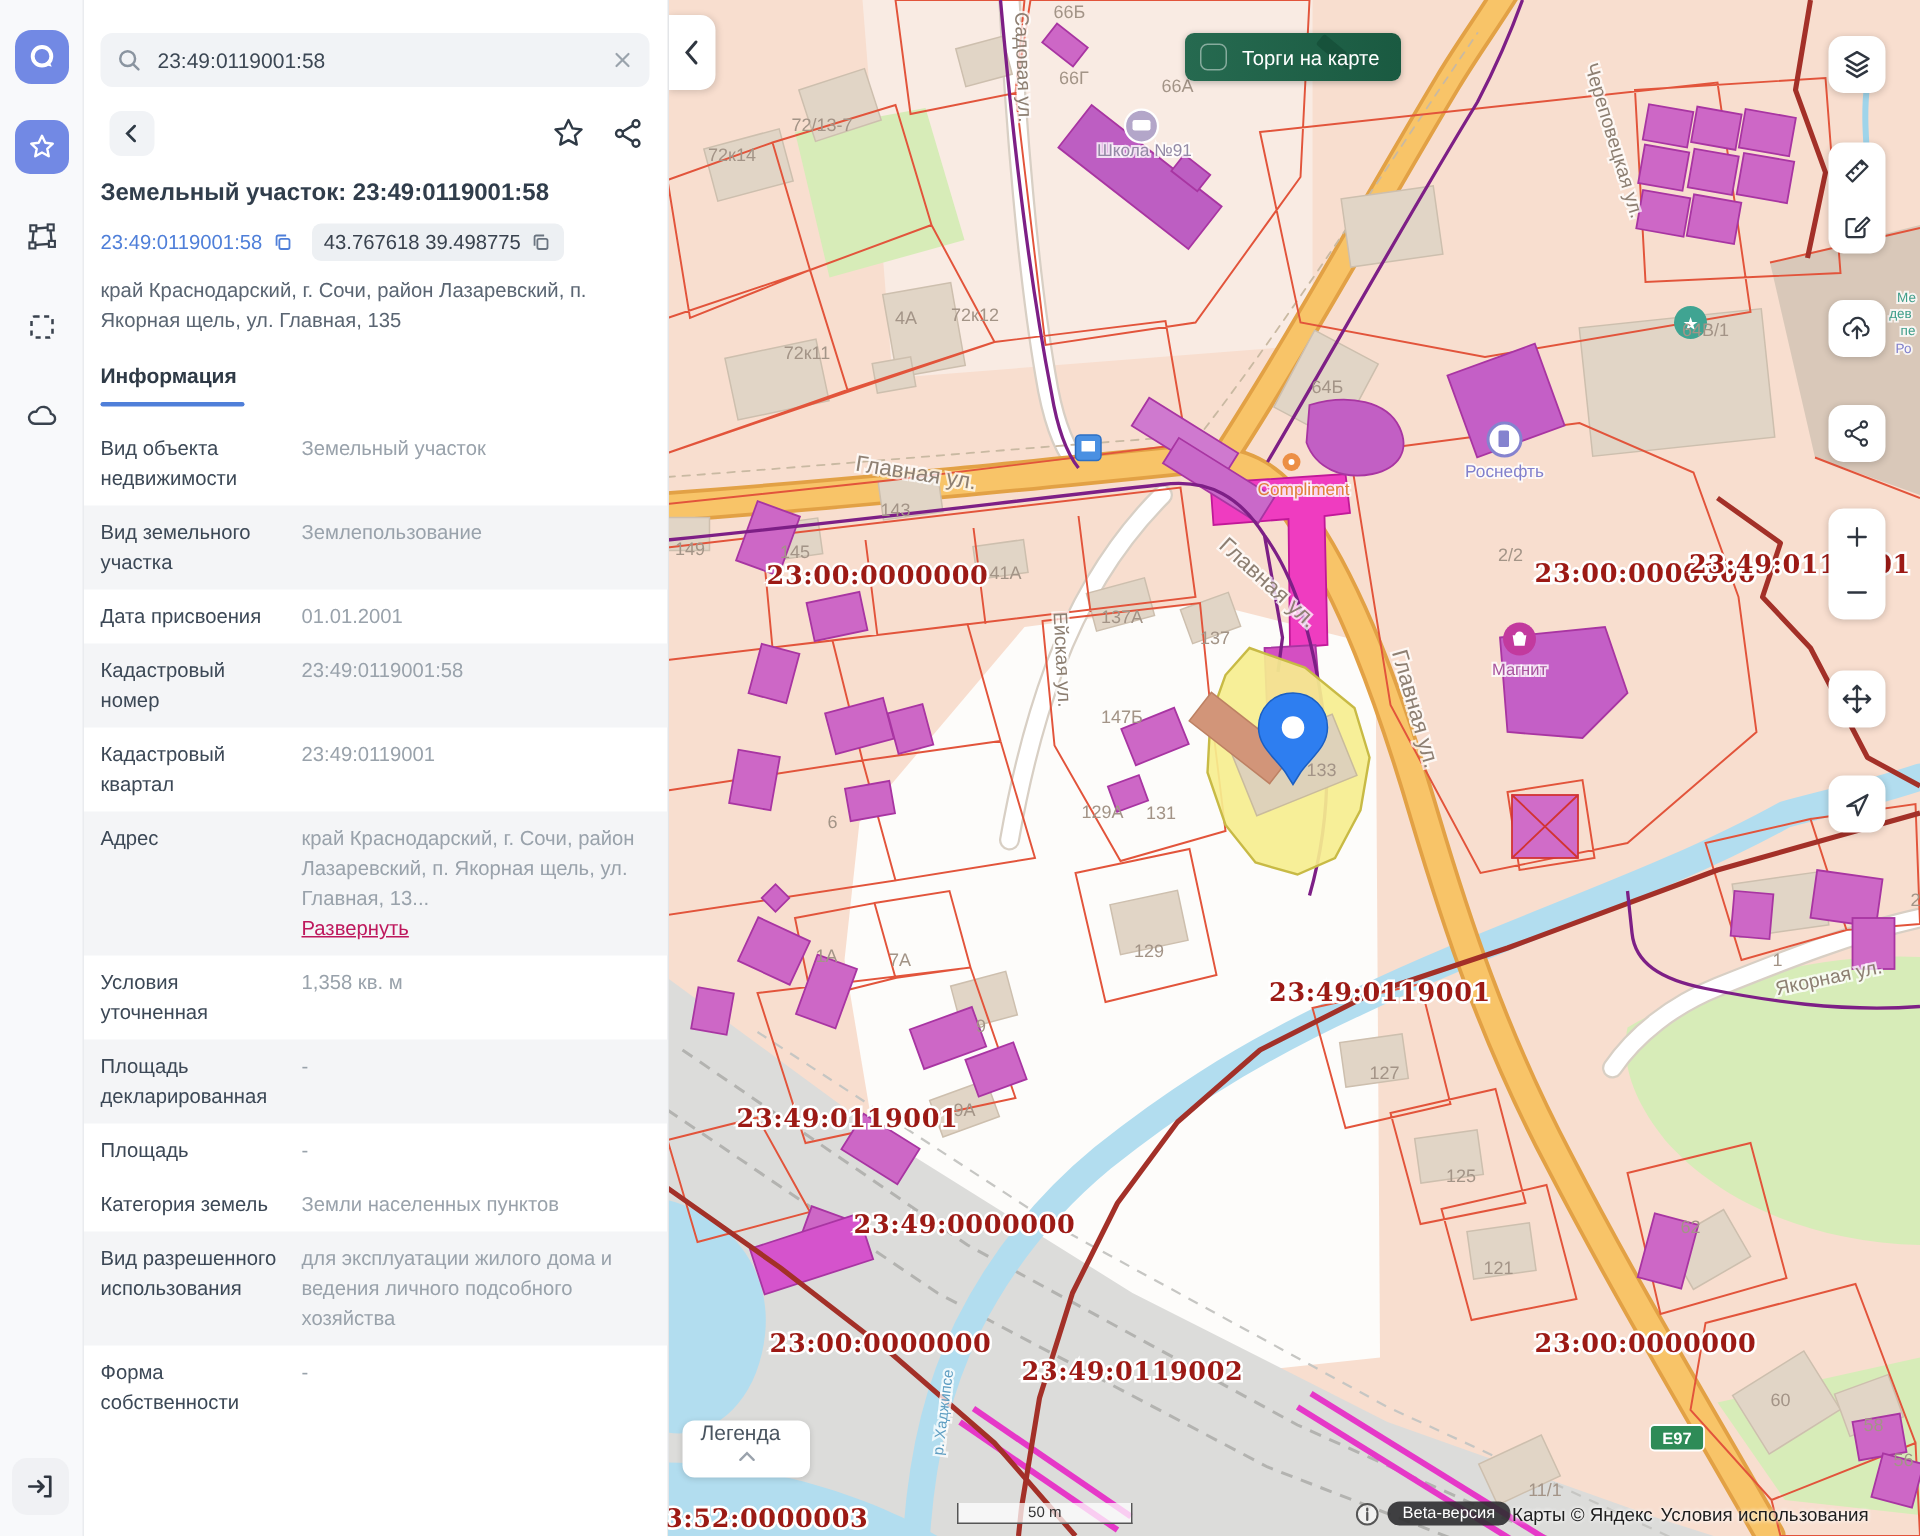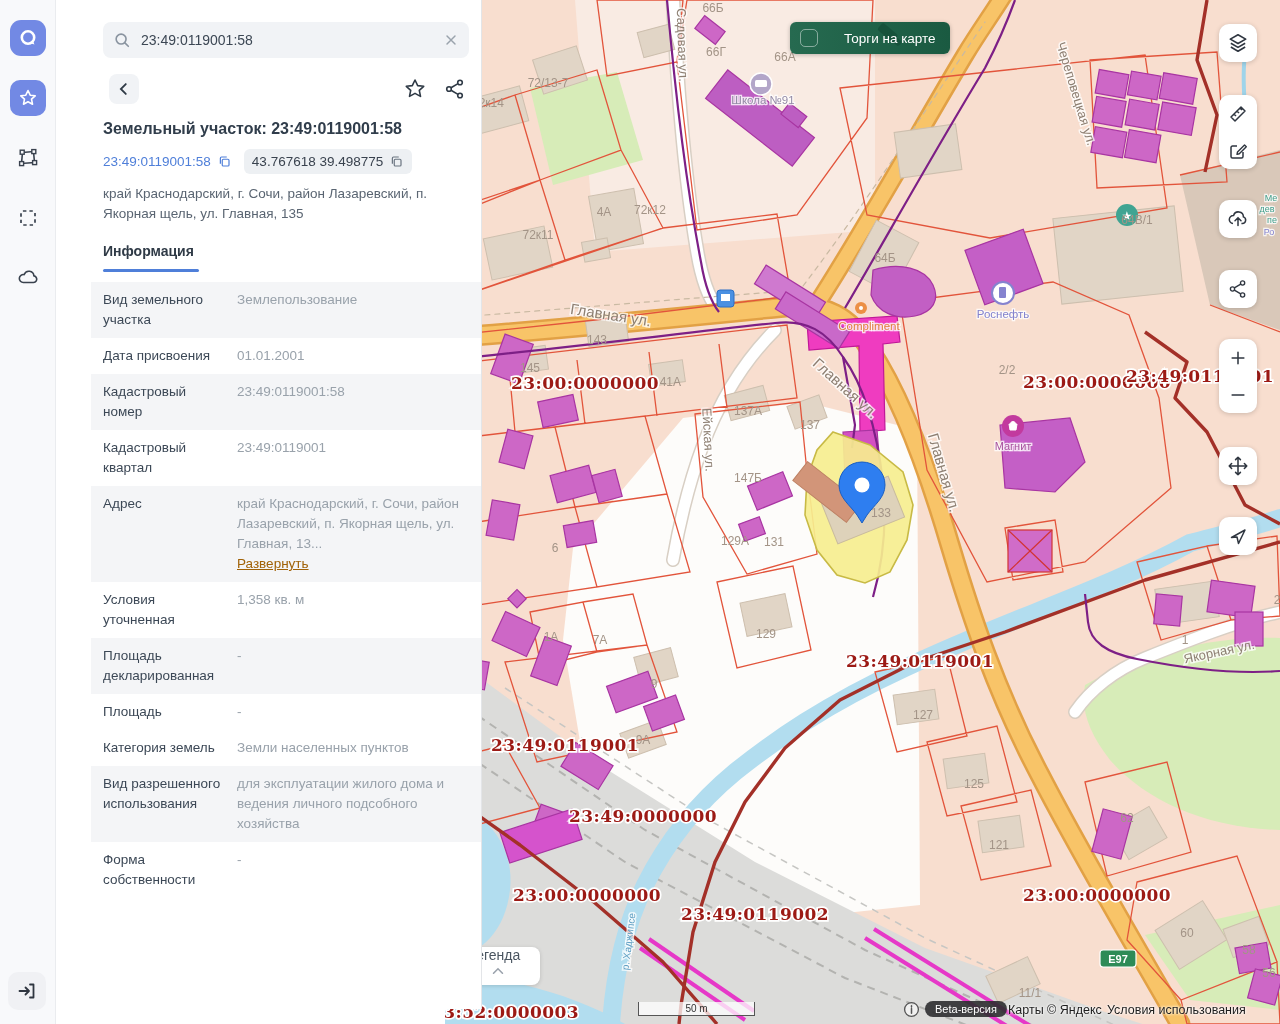--- a/index.html
+++ b/index.html
@@ -10,21 +10,21 @@
         border-right:1px solid #eaecef;z-index:40;display:flex;flex-direction:column;align-items:center;}
   .rail .logo{width:36px;height:36px;border-radius:11px;background:#7289e4;margin-top:20px;
         display:flex;align-items:center;justify-content:center;}
   .rail .item{width:36px;height:36px;border-radius:10px;margin-top:24px;display:flex;
         align-items:center;justify-content:center;}
   .rail .item.active{background:#7289e4;}
   .rail .exit{position:absolute;bottom:14px;left:8px;width:38px;height:38px;border-radius:10px;
         background:#f0f1f4;display:flex;align-items:center;justify-content:center;}
   
   .panel{position:absolute;left:55px;top:0;width:390px;height:1009px;background:#fff;
-        border-right:1px solid #e3e5e8;z-index:30;overflow:hidden;margin-left:36px;}
+        border-right:1px solid #e3e5e8;z-index:30;overflow:hidden;}
   .searchbar{margin:22px 12px 0 12px;height:36px;background:#f1f3f6;border-radius:8px;
         display:flex;align-items:center;padding:0 10px;}
   .searchbar .q{flex:1;border:0;background:transparent;outline:none;font:14px "Liberation Sans",sans-serif;
         color:#3c4754;margin-left:8px;}
   .toolbar{margin:16px 12px 0 18px;display:flex;align-items:center;}
   .backbtn{width:30px;height:30px;border-radius:8px;background:#f1f3f6;display:flex;
         align-items:center;justify-content:center;}
   .toolbar .spacer{flex:1}
   .tbicon{width:28px;height:28px;display:flex;align-items:center;justify-content:center;margin-left:12px;}
   .title{margin:16px 12px 0 12px;font-size:16px;font-weight:700;color:#303d4b;}
@@ -35,38 +35,38 @@
   .copyic{margin-left:6px;display:inline-flex;}
   .address{margin:10px 12px 0 12px;font-size:13.5px;line-height:20px;color:#5a6572;}
   .tabrow{margin:18px 12px 0 12px;}
   .tab{font-size:14px;font-weight:700;color:#2f3a46;display:inline-block;padding-bottom:10px;}
   .tabline{width:96px;height:3px;background:#4f7fd9;border-radius:2px;}
   .table{margin-top:10px;}
   .info-row{display:flex;padding:8px 12px;font-size:13.5px;line-height:20px;}
   .info-row.alt{background:#f4f5f7;}
   .info-label{width:124px;flex:none;margin-right:10px;color:#3c4856;}
   .info-value{flex:1;color:#99a2ab;}
-  .expand-link{color:#a16207;font-size:13.5px;}
+  .expand-link{color:#be185d;font-size:13.5px;}
   
   .map{position:absolute;left:445px;top:0;width:835px;height:1024px;overflow:hidden;background:#f6e9e0;}
   .map svg.base{position:absolute;left:0;top:0;}
   #parcel-labels text{font:12px "Liberation Sans",sans-serif;fill:#a39487;text-anchor:middle;}
   #street-labels text{font:13px "Liberation Sans",sans-serif;fill:#8d7f72;text-anchor:middle;
         paint-order:stroke;stroke:rgba(255,255,255,.75);stroke-width:3px;}
   #quarter-labels text{font:700 17px "DejaVu Serif",serif;fill:#9c1a15;text-anchor:middle;
         paint-order:stroke;stroke:#ffffff;stroke-width:3.4px;letter-spacing:.4px;}
   #poi-labels text{font:11.5px "Liberation Sans",sans-serif;text-anchor:middle;
         paint-order:stroke;stroke:rgba(255,255,255,.8);stroke-width:2.5px;}
   
   .collapse-tab{position:absolute;left:0;top:10px;width:32px;height:50px;background:#fff;
         border-radius:0 10px 10px 0;box-shadow:1px 1px 5px rgba(0,0,0,.15);display:flex;
         align-items:center;justify-content:center;z-index:20;}
   .torgi{position:absolute;left:345px;top:22px;height:32px;border-radius:6px;z-index:20;
         background:linear-gradient(90deg,#266a50,#1a5a41);display:flex;align-items:center;
-        padding:0 14px 0 10px;box-shadow:0 1px 4px rgba(0,0,0,.25);overflow:hidden;gap:16px;}
+        padding:0 14px 0 10px;box-shadow:0 1px 4px rgba(0,0,0,.25);overflow:hidden;}
   .torgi .box{width:16px;height:16px;border:1.5px solid rgba(255,255,255,.45);border-radius:5px;flex:none;}
   .torgi .lbl{color:#fff;font-size:13.5px;margin-left:10px;position:relative;z-index:2;white-space:nowrap;}
   .torgi .gavel{position:absolute;left:78px;top:-2px;z-index:1;opacity:.85;}
   .mbtn{position:absolute;width:38px;height:38px;background:#fff;border-radius:10px;
         box-shadow:0 1px 5px rgba(0,0,0,.18);display:flex;align-items:center;justify-content:center;z-index:20;}
   .mgroup{position:absolute;width:38px;background:#fff;border-radius:10px;
         box-shadow:0 1px 5px rgba(0,0,0,.18);z-index:20;}
   .mgroup .cell{width:38px;height:37px;display:flex;align-items:center;justify-content:center;}
   .legend{position:absolute;left:10px;top:947px;height:38px;background:#fff;border-radius:8px;
         box-shadow:0 1px 4px rgba(0,0,0,.15);display:flex;align-items:center;padding:0 12px;z-index:20;flex-direction:column;}
@@ -172,20 +172,24 @@
         </svg>
       </span>
     </span>
   </div>
   <div class="address">край Краснодарский, г. Сочи, район Лазаревский, п. Якорная щель, ул. Главная, 135</div>
   <div class="tabrow">
     <span class="tab">Информация</span>
     <div class="tabline"></div>
   </div>
   <div class="table" id="info-table">
+      <div class="info-row">
+        <div class="info-label">Вид объекта недвижимости</div>
+        <div class="info-value">Земельный участок</div>
+      </div>
       <div class="info-row alt">
         <div class="info-label">Вид земельного участка</div>
         <div class="info-value">Землепользование</div>
       </div>
       <div class="info-row">
         <div class="info-label">Дата присвоения</div>
         <div class="info-value">01.01.2001</div>
       </div>
       <div class="info-row alt">
         <div class="info-label">Кадастровый номер</div>

